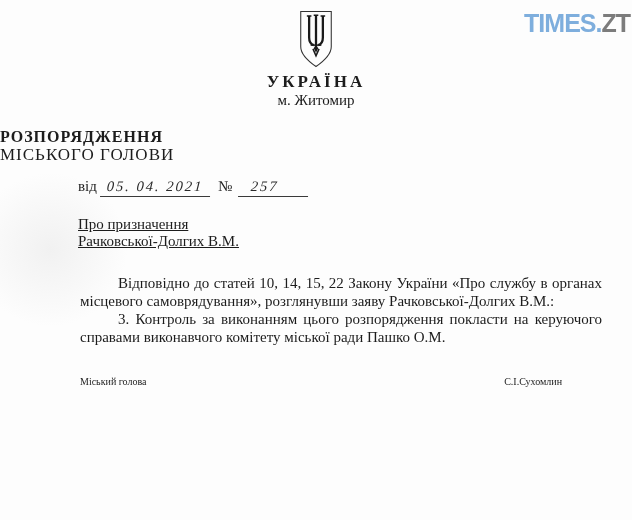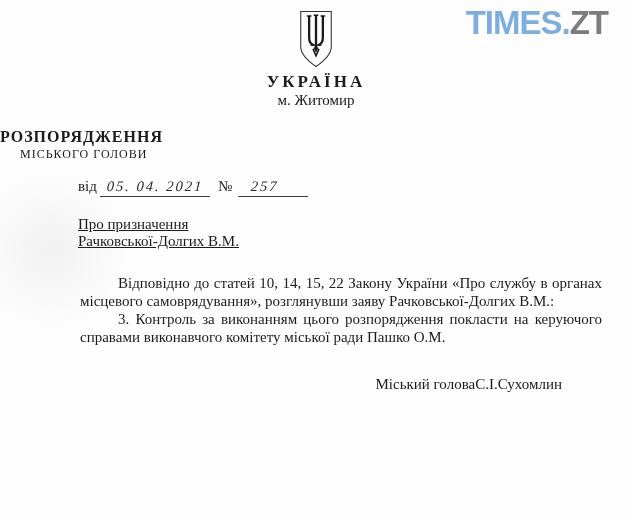--- a/index.html
+++ b/index.html
@@ -8,39 +8,39 @@
     position:relative;
     width:632px;height:520px;
     margin:0 auto;
     background:#fdfdfd;
     background-image:radial-gradient(circle at 8% 48%, #f1f1f1 0%, rgba(253,253,253,0) 12%);
     color:#1c1c1c;
     overflow:hidden;
   }
   
   .watermark{
-    position:absolute;top:6px;right:24px;
+    position:absolute;top:6px;right:2px;
     font-family:"Liberation Sans",sans-serif;
-    font-weight:bold;font-size:33px;letter-spacing:-1px;
+    font-weight:bold;font-size:25px;letter-spacing:-1px;
     line-height:34px;user-select:none;
   }
   .wm-blue{color:#7eaedd;}
   .wm-gray{color:#7c7c7c;}
   
   .header{padding-top:10px;text-align:center;}
   .emblem{display:block;margin:0 auto;}
   .country{
     font-size:17px;font-weight:bold;letter-spacing:3px;
     margin-top:5px;line-height:18px;text-align:center;
   }
   .city{font-size:15px;margin-top:1px;line-height:17px;}
   
   .doc-title{text-align:left;margin-top:19px;line-height:17px;}
   .doc-title .t1{font-size:16px;font-weight:bold;letter-spacing:1px;}
-  .doc-title .t2{font-size:12px;letter-spacing:1px;margin-top:1px;padding-left:20px;}
+  .doc-title .t2{font-size:17px;letter-spacing:1px;margin-top:1px;}
   
   .meta-line{margin:15px 0 0 78px;font-size:15px;white-space:nowrap;}
   .hand{
     display:inline-block;
     font-style:italic;
     font-size:14.5px;
     letter-spacing:2px;
     border-bottom:1px solid #3a3a3a;
     transform:skewX(-4deg);
     transform-origin:left bottom;
@@ -55,22 +55,22 @@
   .body{margin:24px 30px 0 80px;width:522px;font-size:15px;line-height:18px;}
   .body p{
     margin:0;
     text-align:justify;
     text-align-last:left;
     text-indent:38px;
   }
   
   .signature{
     margin:30px 30px 0 80px;
-    font-size:15px;
-    display:flex;justify-content:flex-end;align-items:baseline;
+    font-size:10px;
+    display:flex;justify-content:space-between;align-items:baseline;
   }
   .sig-name{margin-right:40px;}
 </style>
 </head>
 <body>
 
 <div class="page">
 
   <div class="watermark">
     <span class="wm-blue">TIMES</span><span class="wm-blue">.</span><span class="wm-gray">ZT</span>

